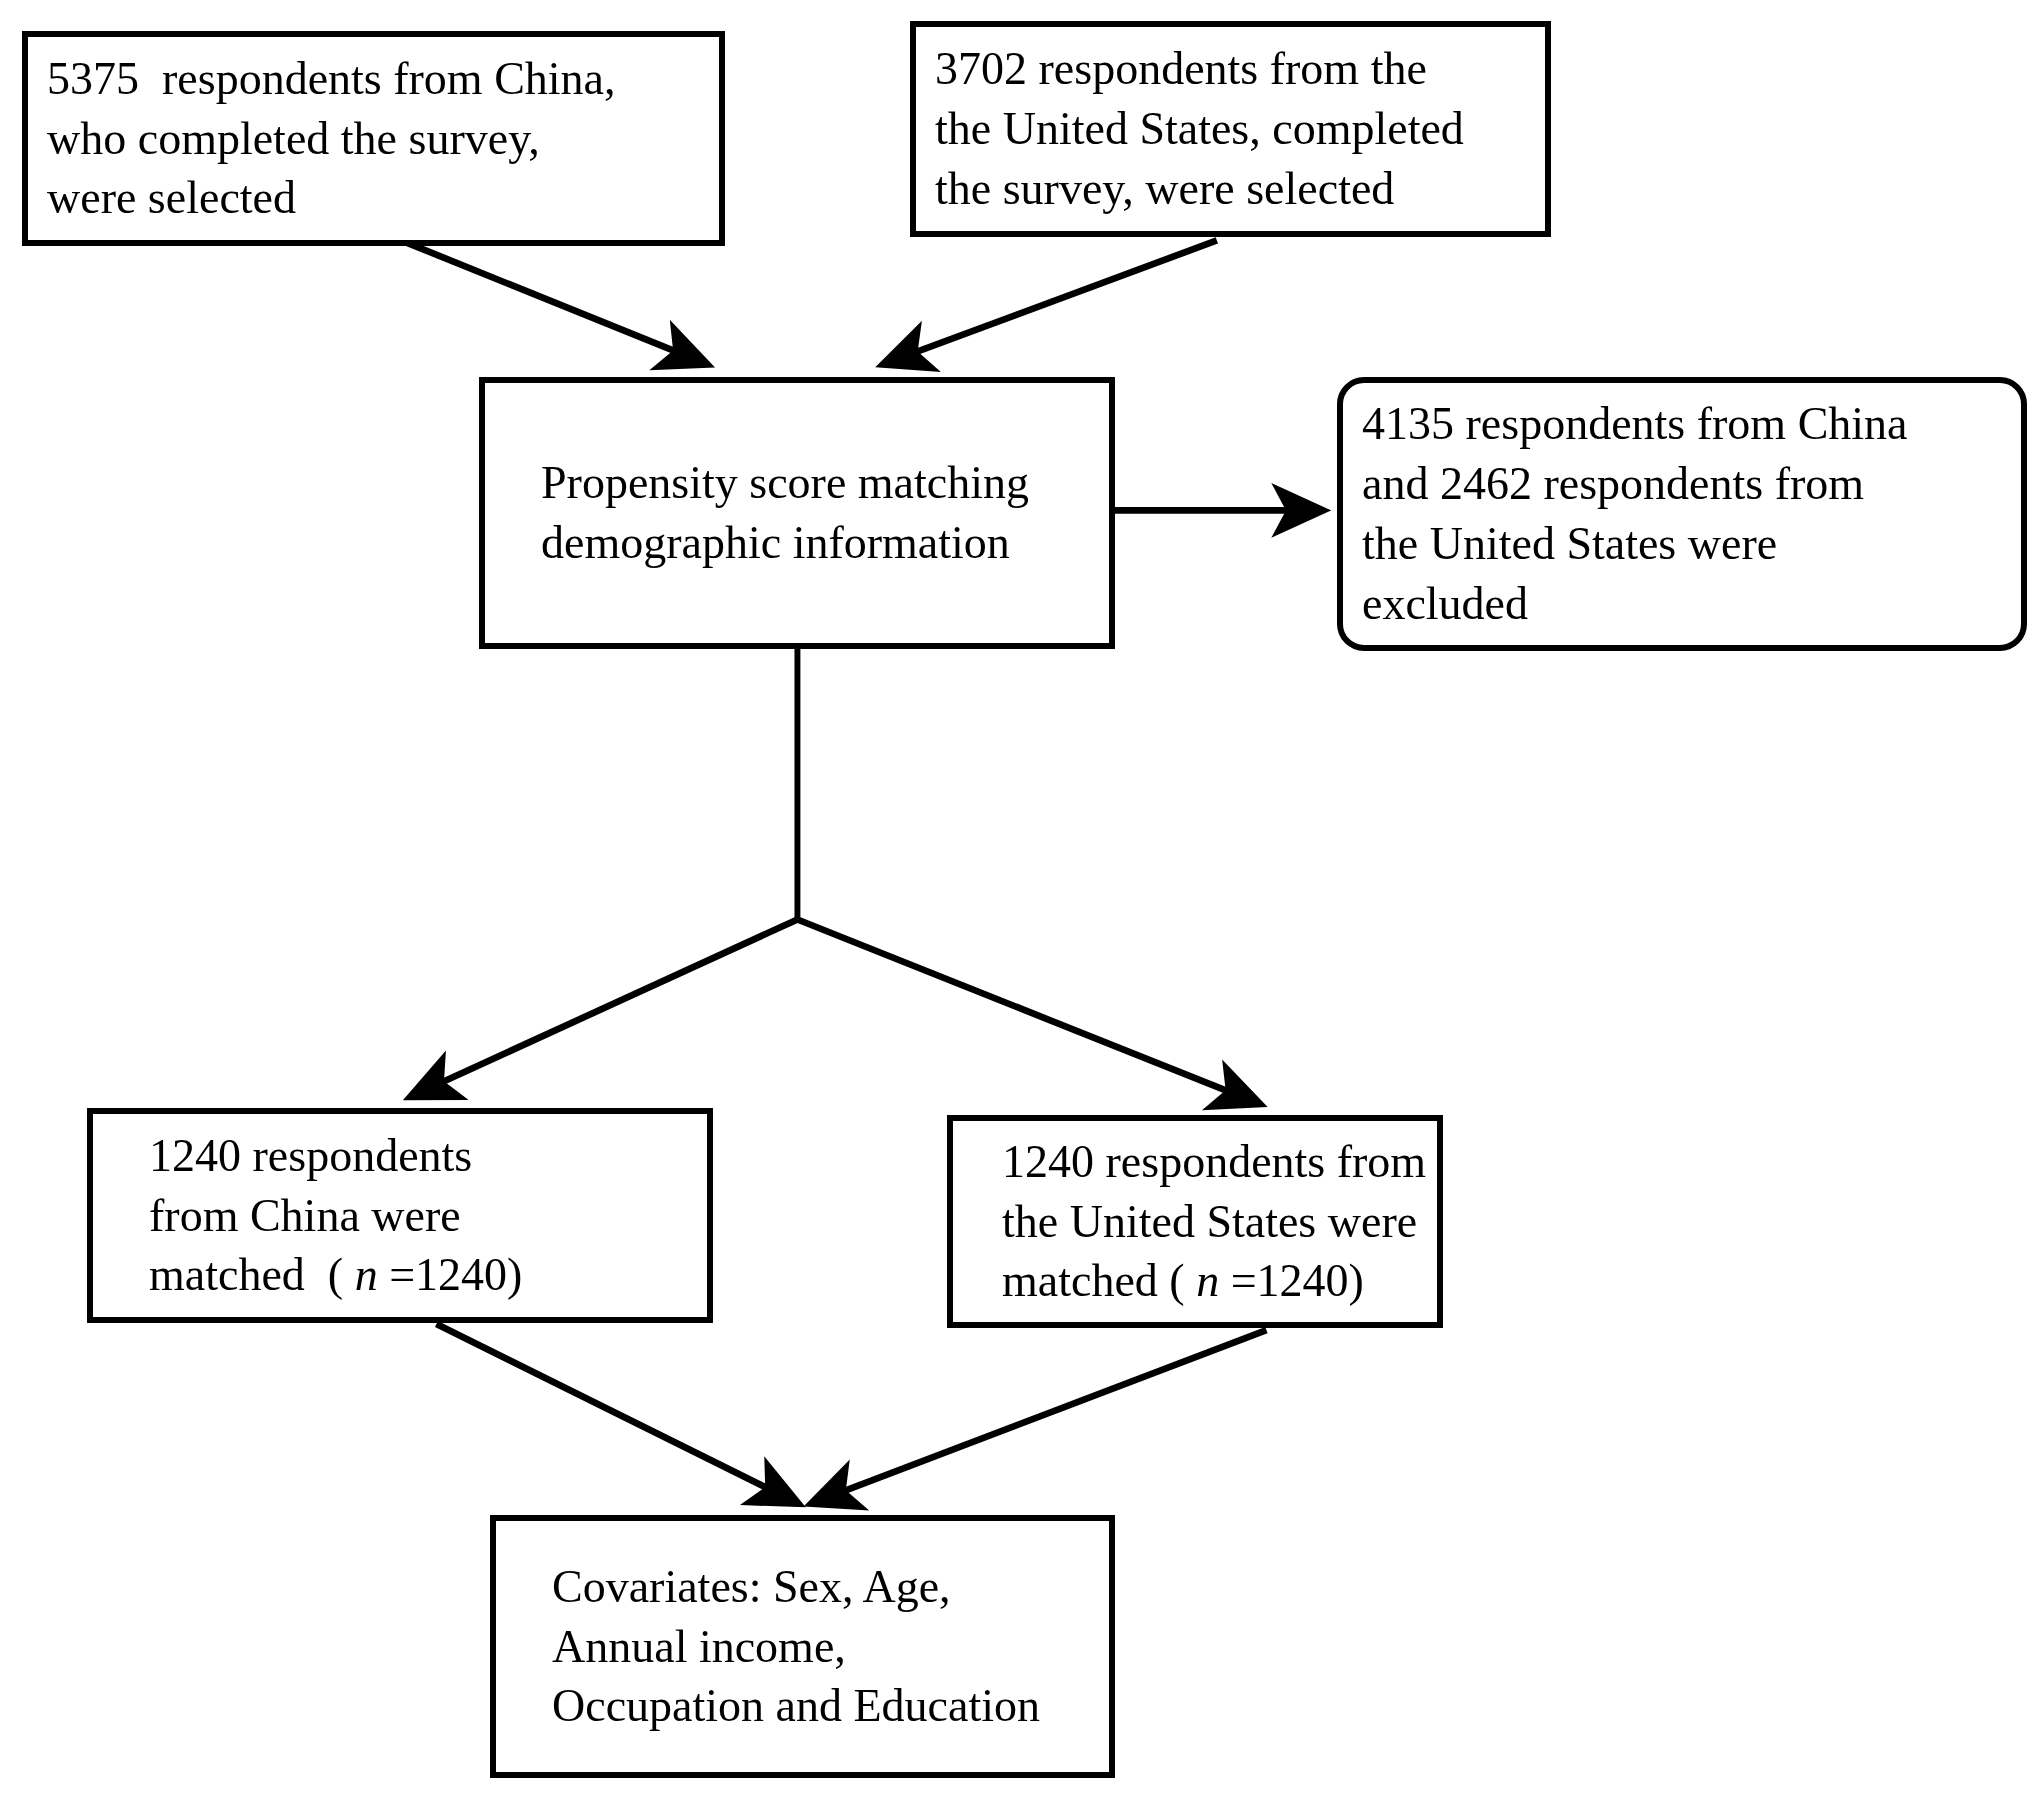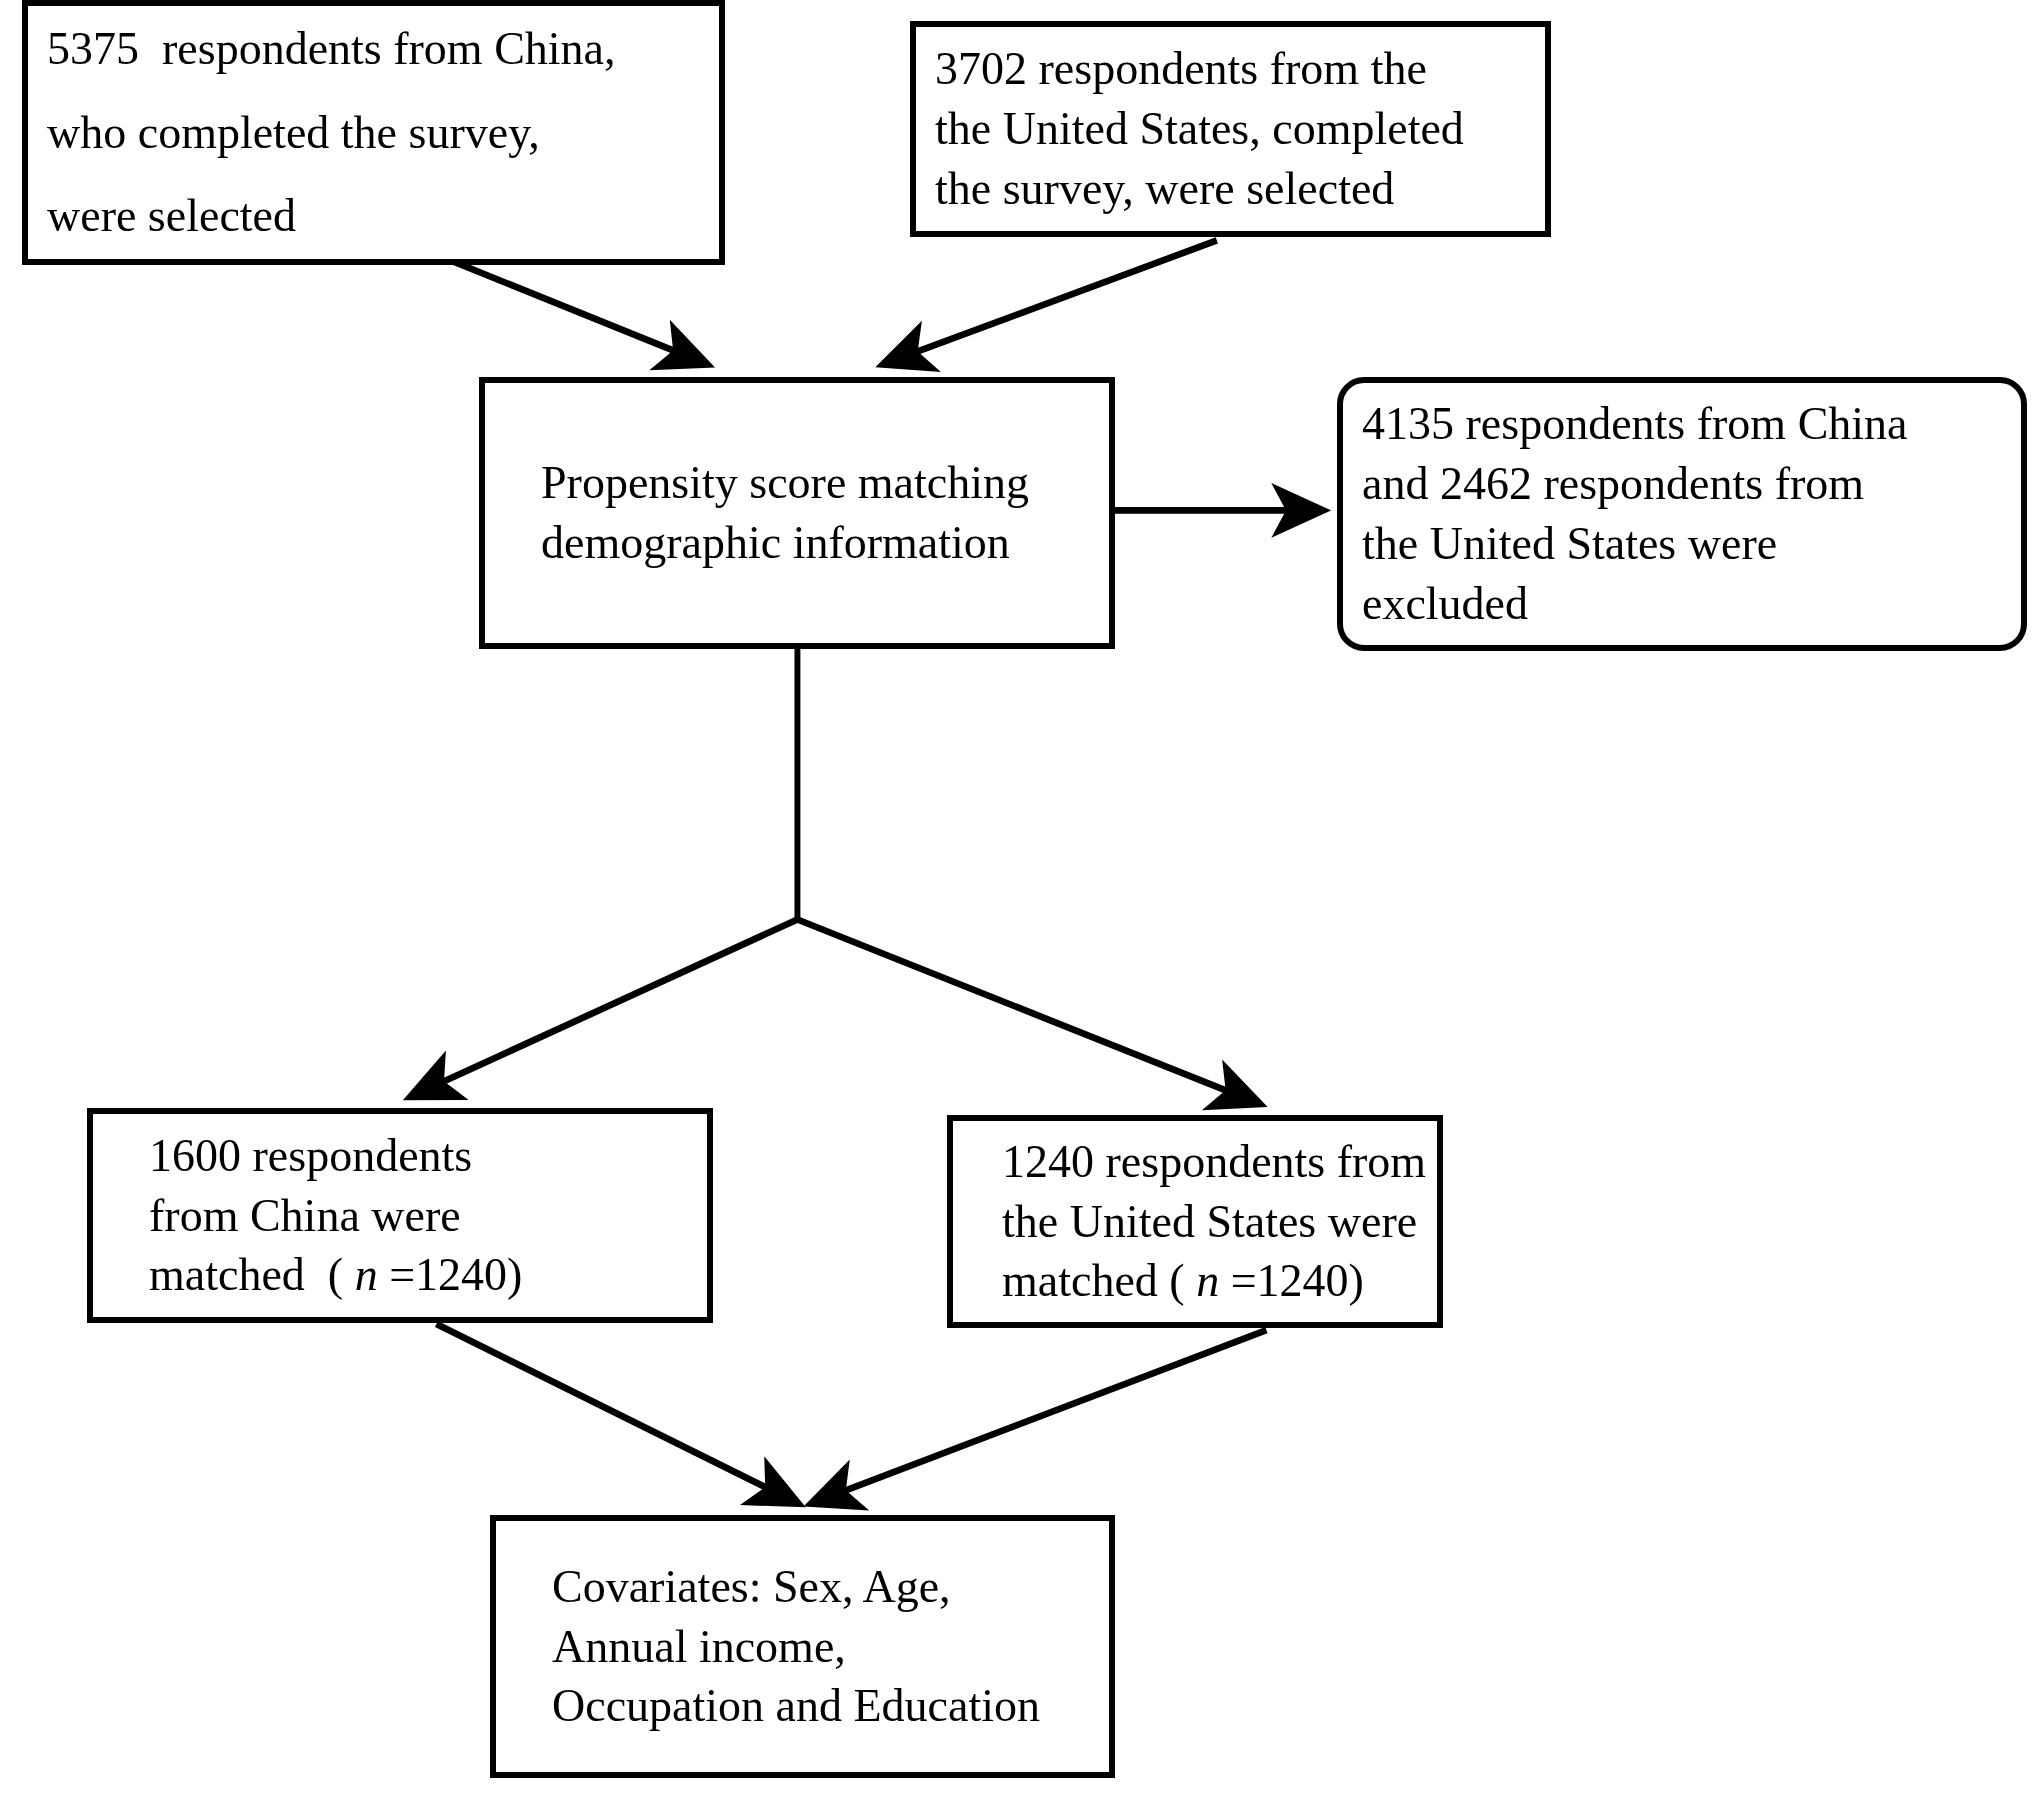--- a/index.html
+++ b/index.html
@@ -39,21 +39,21 @@
     font-size: 46px;
     line-height: 1.30;
     white-space: pre;
   }
   .pad-left { padding-left: 19px; }
   .pad-left-2 { padding-left: 56px; }
   .pad-left-3 { padding-left: 49px; }
   .ital { font-style: italic; }
 
   
-  #node-china-selected   { left: 22px;   top: 0;   width: 703px;  height: 265px; gap: 24px; }
+  #node-china-selected   { left: 22px;   top: 31px;   width: 703px;  height: 215px; }
   #node-us-selected      { left: 910px; top: 21px;   width: 641px;  height: 216px; }
   #node-psm              { left: 479px;  top: 377px;  width: 636px;  height: 272px; }
   #node-excluded         { left: 1337px; top: 377px;  width: 690px;  height: 274px; border-radius: 27px; }
   #node-china-matched    { left: 87px;  top: 1108px; width: 626px;  height: 215px; }
   #node-us-matched       { left: 947px; top: 1115px; width: 496px;  height: 213px; }
   #node-covariates       { left: 490px;  top: 1515px; width: 625px;  height: 263px; }
 </style>
 </head>
 <body>
 
@@ -101,21 +101,21 @@
   </div>
 
   <div class="node" id="node-excluded">
     <span class="line pad-left">4135 respondents from China</span>
     <span class="line pad-left">and 2462 respondents from</span>
     <span class="line pad-left">the United States were</span>
     <span class="line pad-left">excluded</span>
   </div>
 
   <div class="node" id="node-china-matched">
-    <span class="line pad-left-2">1600 respondents</span>
+    <span class="line pad-left-2">1240 respondents</span>
     <span class="line pad-left-2">from China were</span>
     <span class="line pad-left-2"><span>matched  ( </span><span class="ital">n</span><span> =1240)</span></span>
   </div>
 
   <div class="node" id="node-us-matched">
     <span class="line pad-left-3">1240 respondents from</span>
     <span class="line pad-left-3">the United States were</span>
     <span class="line pad-left-3"><span>matched ( </span><span class="ital">n</span><span> =1240)</span></span>
   </div>
 

